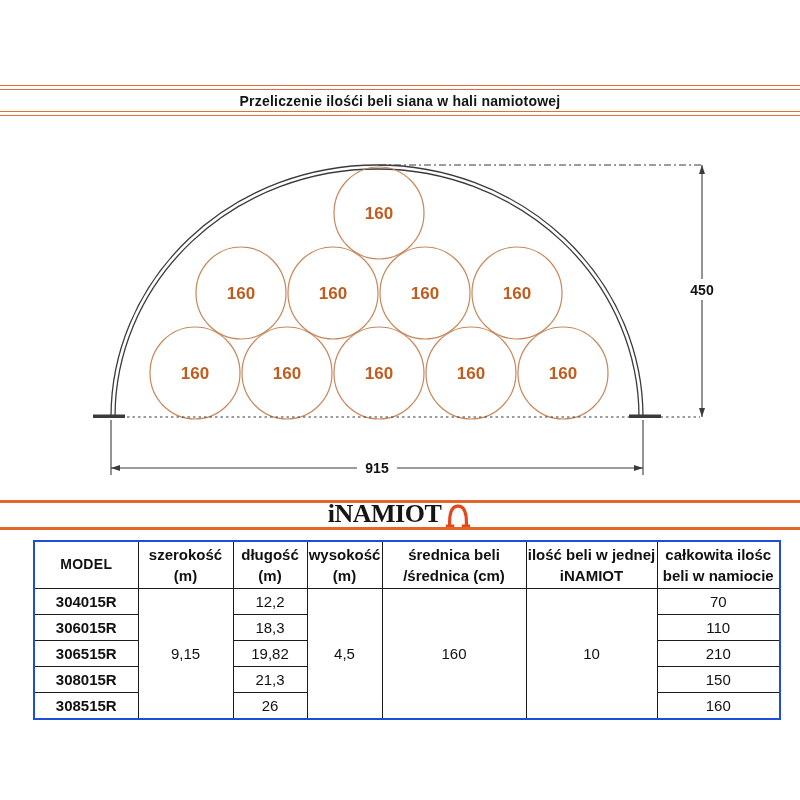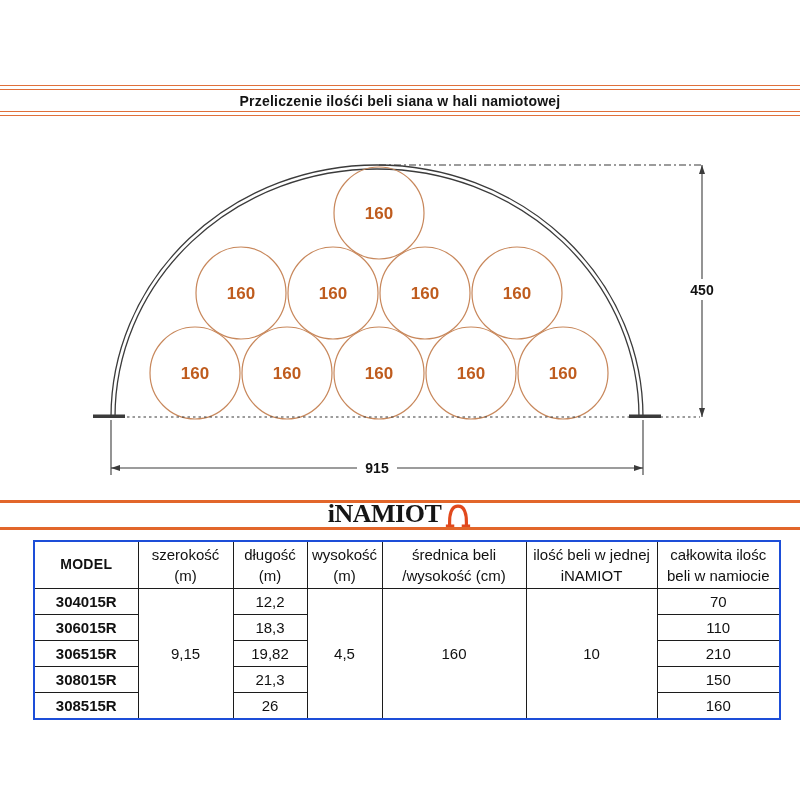--- a/index.html
+++ b/index.html
@@ -51,21 +51,21 @@
   
   #spec-table{
     position:absolute;top:540px;left:33px;width:746px;
     border-collapse:collapse;table-layout:fixed;
     border:2px solid #1d4ed8;
   }
   #spec-table th,#spec-table td{
     border:1px solid #1c1c1c;text-align:center;vertical-align:middle;
     padding:0;font-size:15px;color:#111;overflow:hidden;
   }
-  #spec-table th{font-weight:normal;height:46px;line-height:1.4;}
+  #spec-table th{font-weight:bold;height:46px;line-height:1.4;}
   #spec-table th.model{font-weight:bold;font-size:14px;letter-spacing:.3px;}
   #spec-table td{height:25px;}
   #spec-table td.model{font-weight:bold;}
   col.c1{width:104px;} col.c2{width:95px;} col.c3{width:74px;} col.c4{width:75px;}
   col.c5{width:144px;} col.c6{width:131px;} col.c7{width:123px;}
 </style>
 </head>
 <body>
 
 <div class="abs" id="title-band">
@@ -158,21 +158,21 @@
       <th>
         <div>długość</div>
         <div>(m)</div>
       </th>
       <th>
         <div>wysokość</div>
         <div>(m)</div>
       </th>
       <th>
         <div>średnica beli</div>
-        <div>/wysokość (cm)</div>
+        <div>/średnica (cm)</div>
       </th>
       <th>
         <div>ilość beli w jednej</div>
         <div>iNAMIOT</div>
       </th>
       <th>
         <div>całkowita ilośc</div>
         <div>beli w namiocie</div>
       </th>
     </tr>

